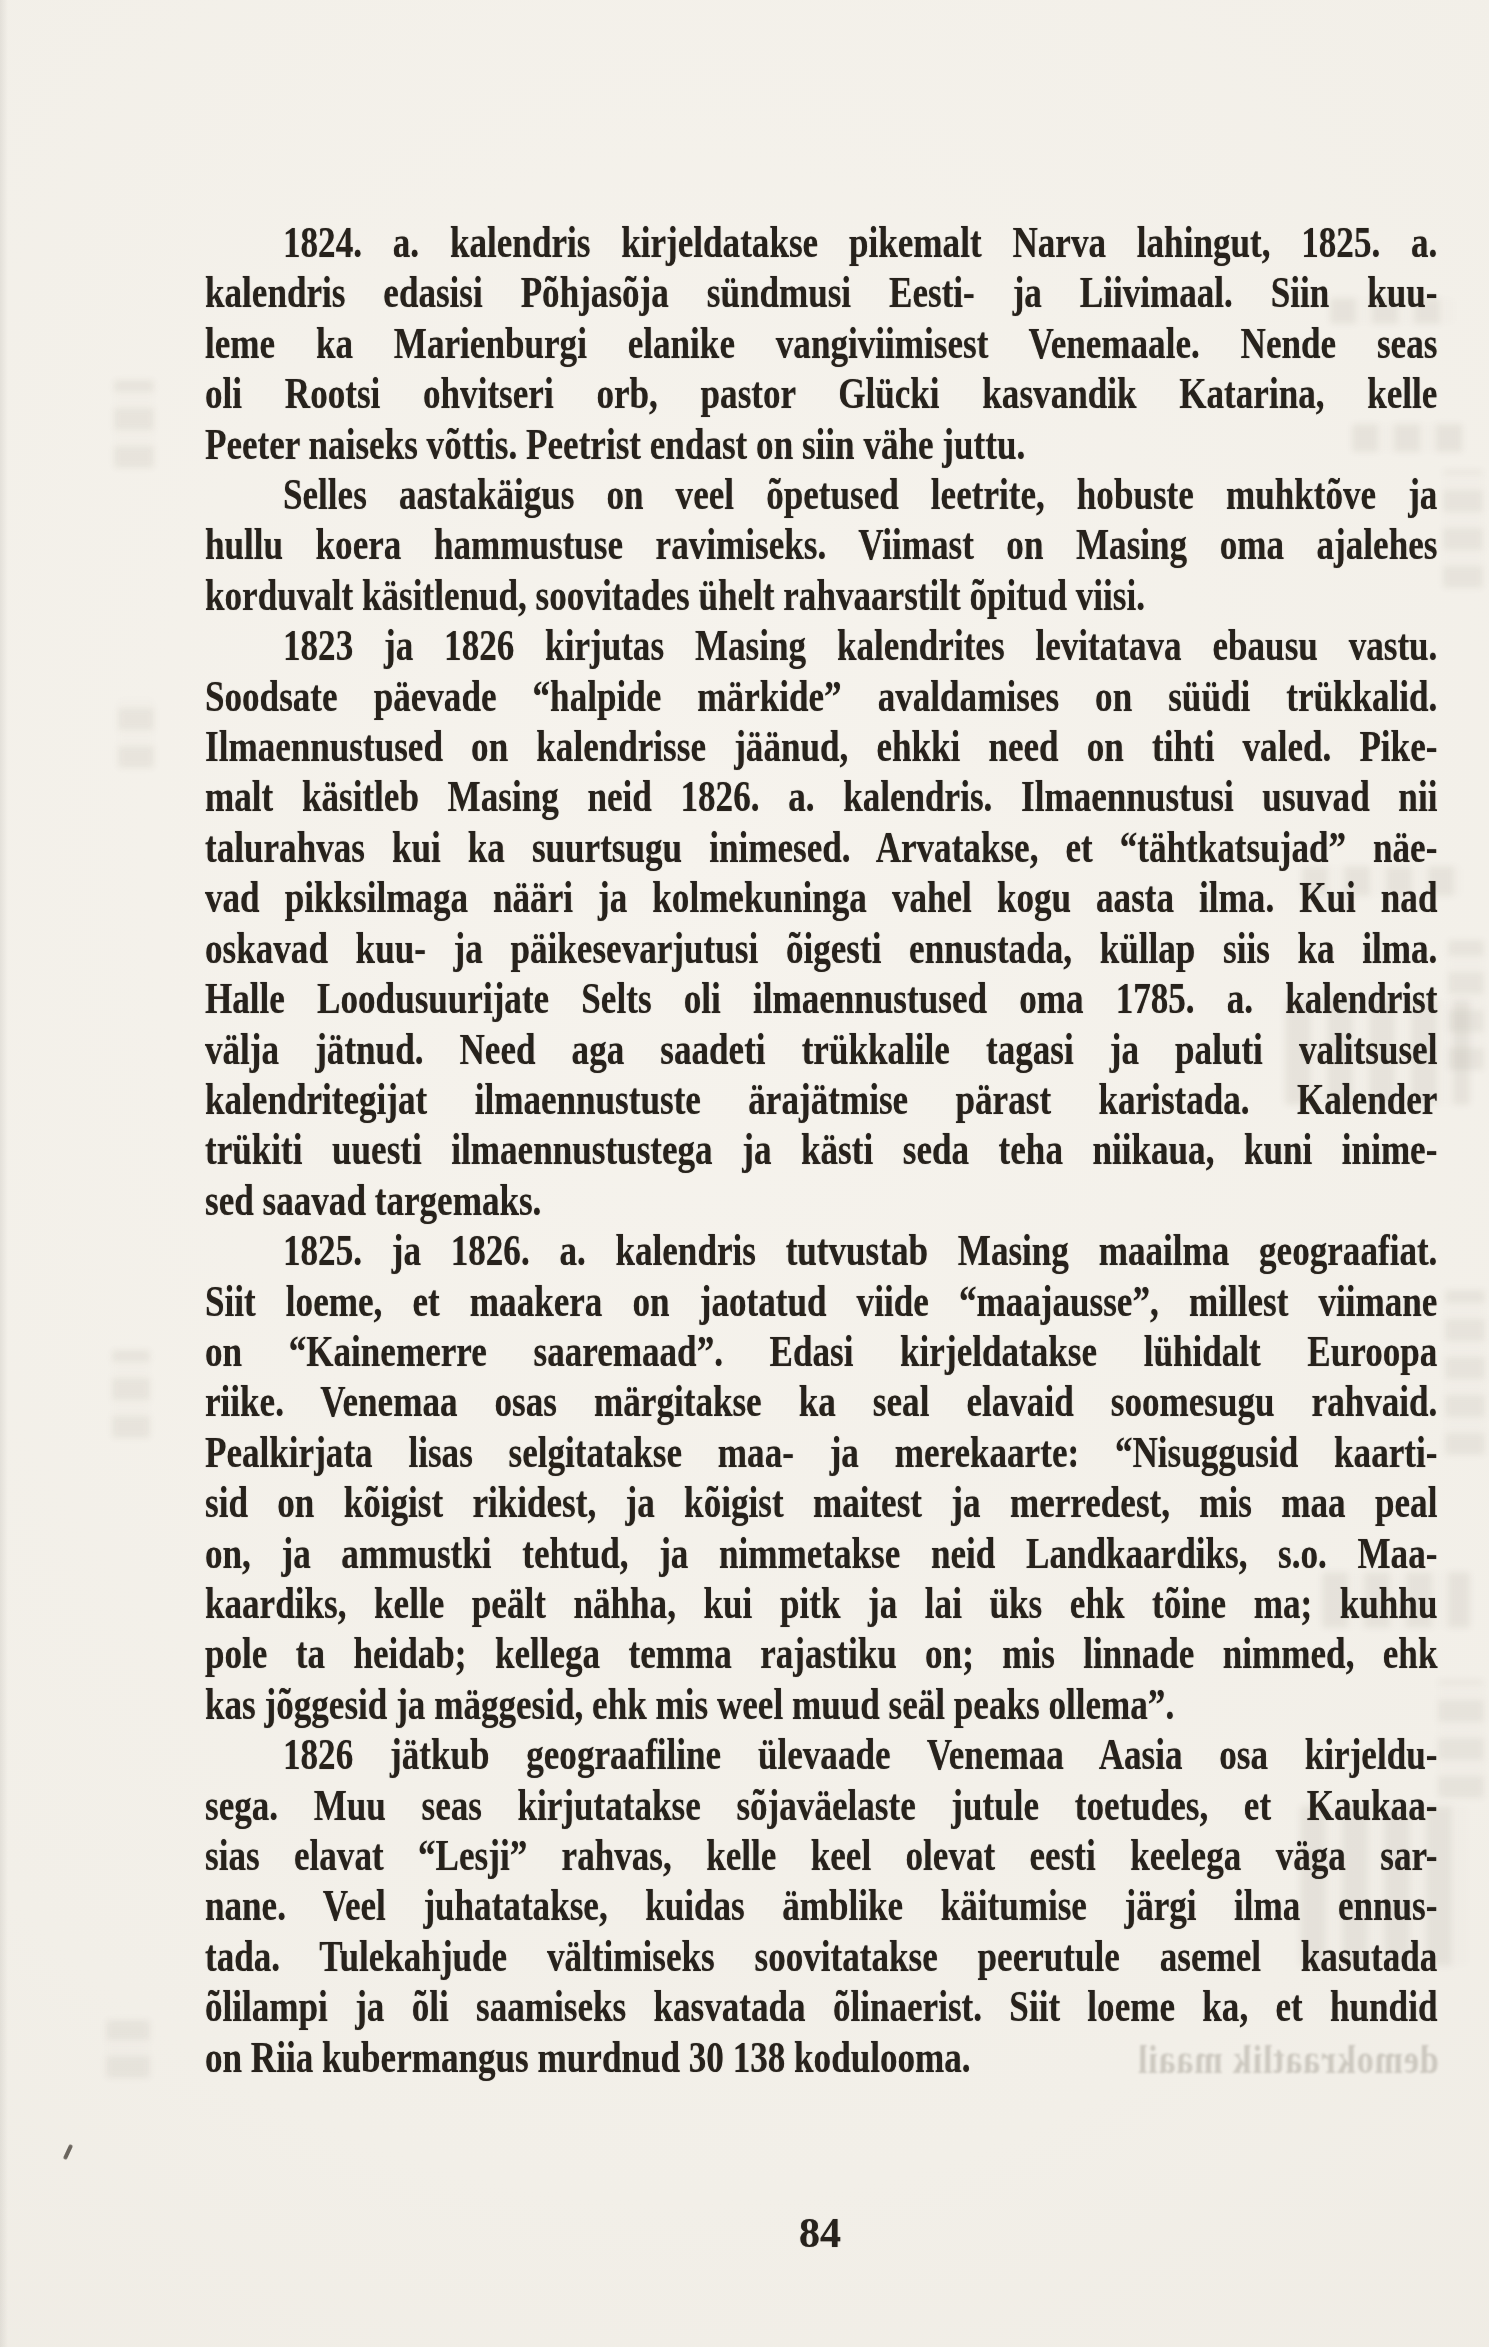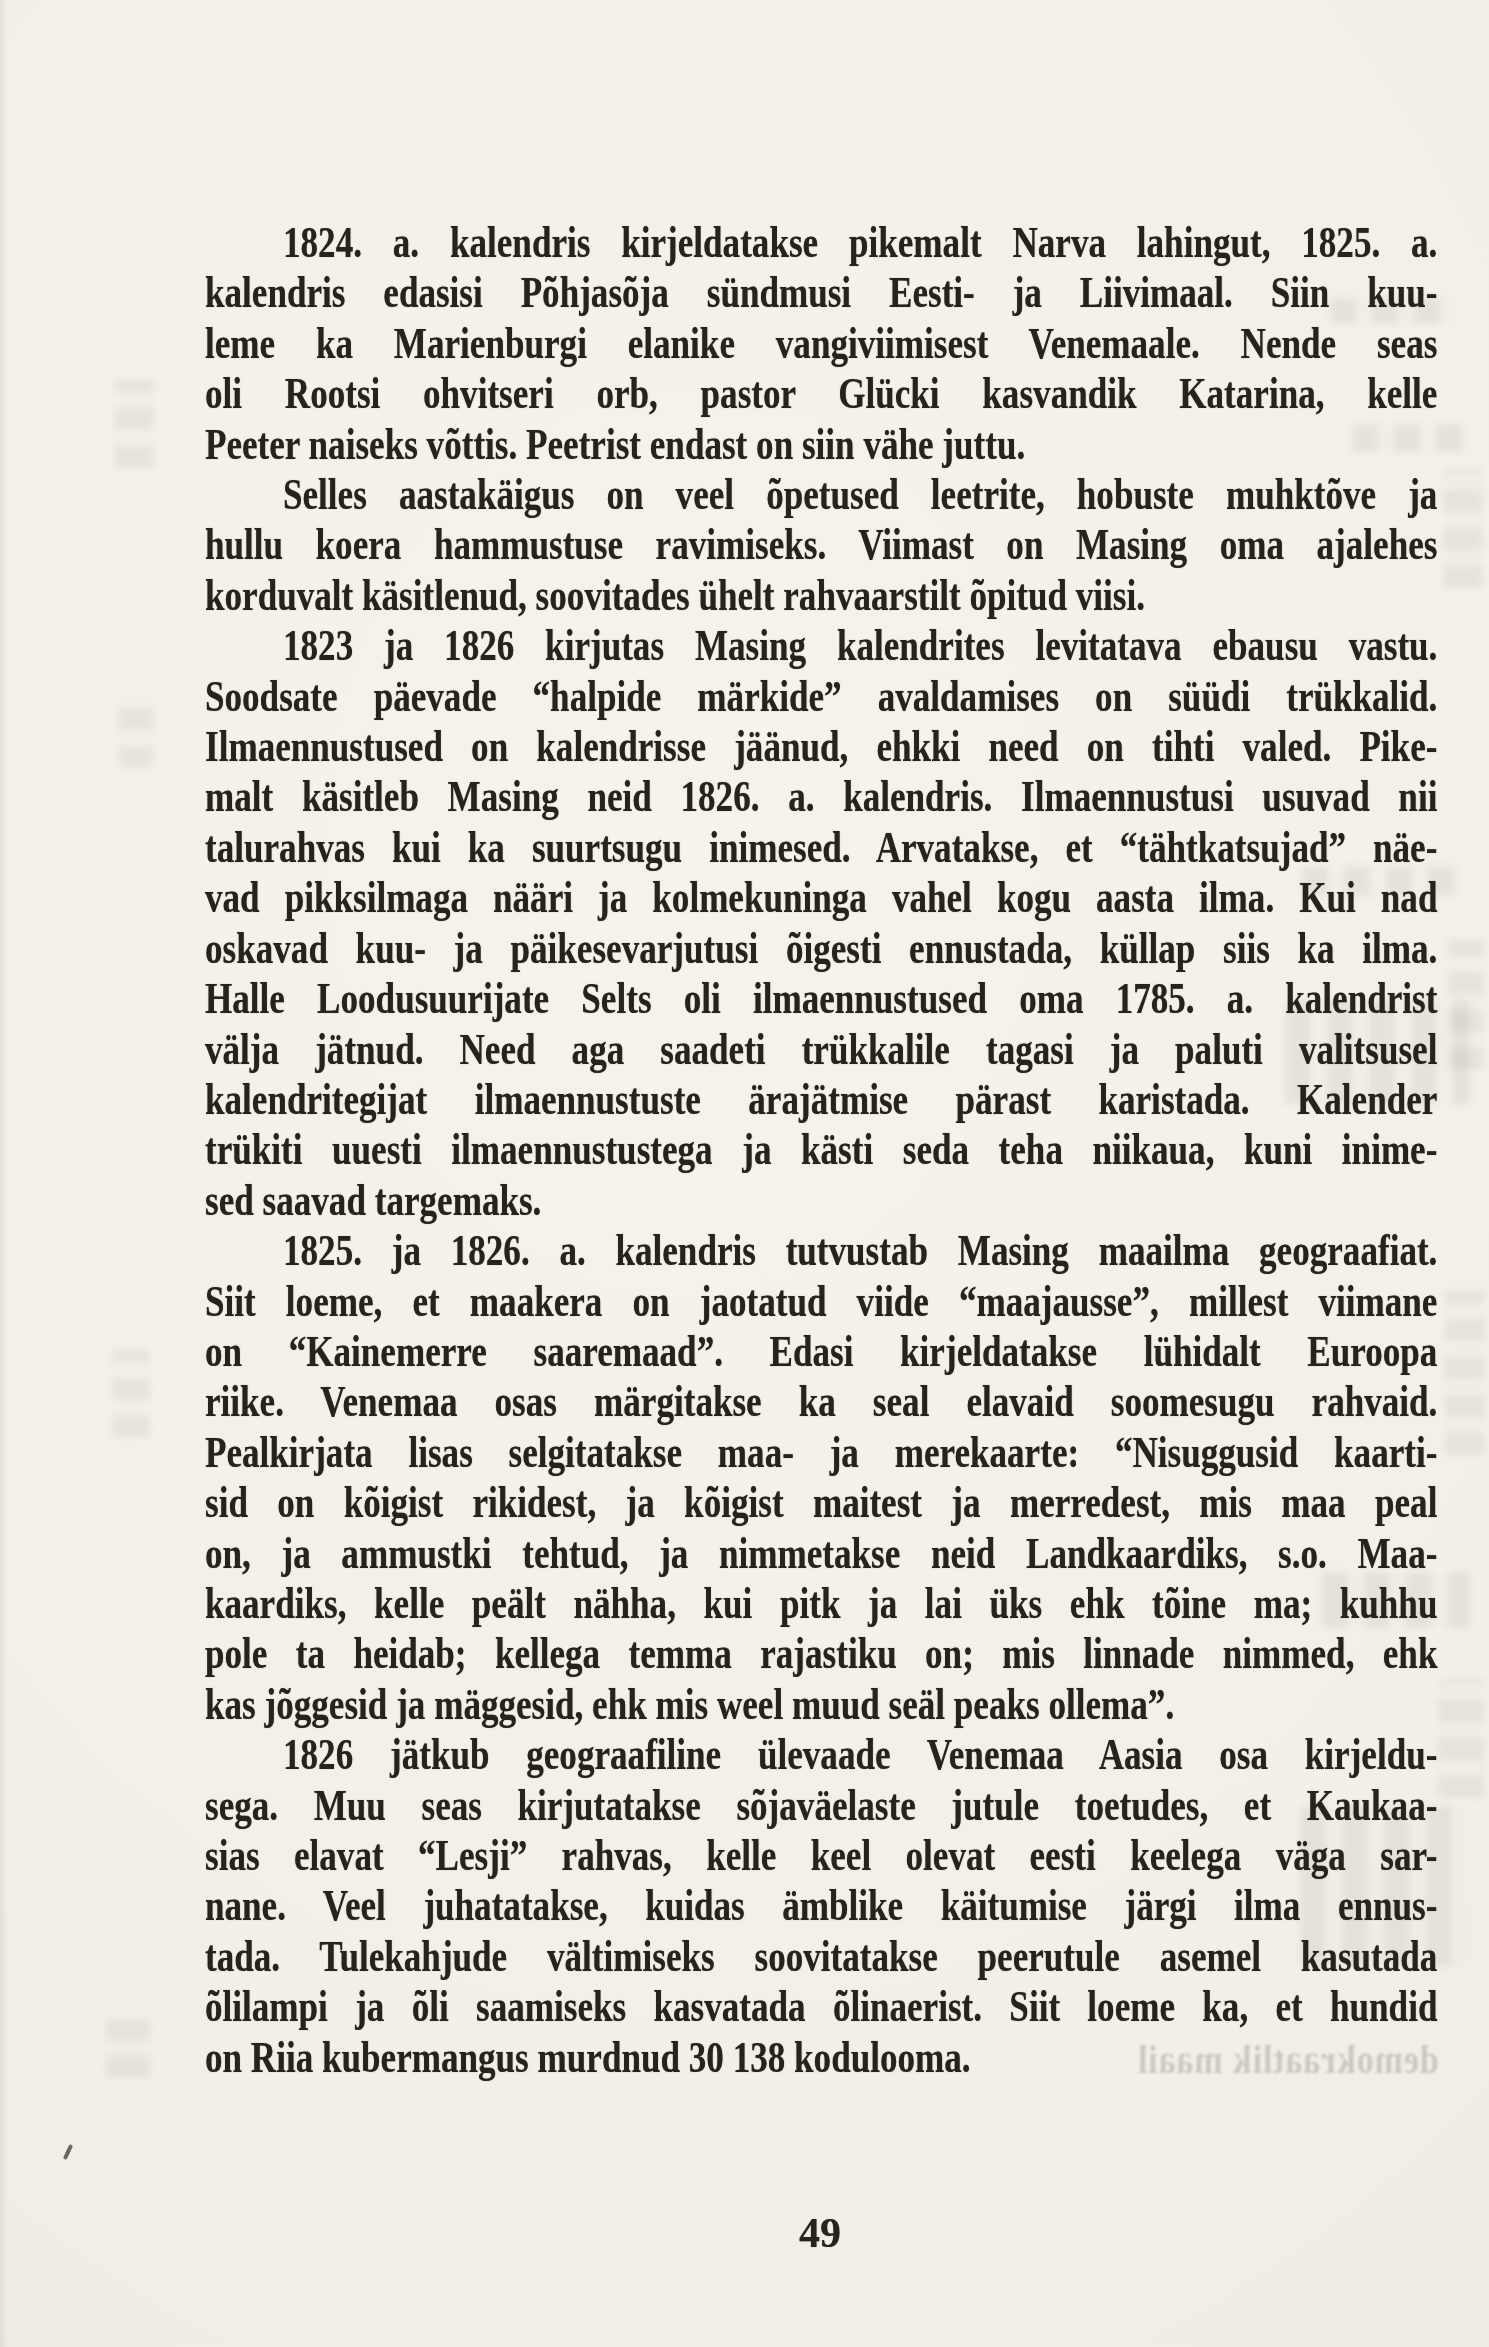--- a/index.html
+++ b/index.html
@@ -119,14 +119,14 @@
       <div class="line last">kas jõggesid ja mäggesid, ehk mis weel muud seäl peaks ollema”.</div>
       <div class="line first">1826 jätkub geograafiline ülevaade Venemaa Aasia osa kirjeldu-</div>
       <div class="line">sega. Muu seas kirjutatakse sõjaväelaste jutule toetudes, et Kaukaa-</div>
       <div class="line">sias elavat “Lesji” rahvas, kelle keel olevat eesti keelega väga sar-</div>
       <div class="line">nane. Veel juhatatakse, kuidas ämblike käitumise järgi ilma ennus-</div>
       <div class="line">tada. Tulekahjude vältimiseks soovitatakse peerutule asemel kasutada</div>
       <div class="line">õlilampi ja õli saamiseks kasvatada õlinaerist. Siit loeme ka, et hundid</div>
       <div class="line last">on Riia kubermangus murdnud 30 138 kodulooma.</div>
     </div>
   <div class="artifact-mark"></div>
-  <div class="page-number">49</div>
+  <div class="page-number">84</div>
 </div>
 
 </body></html>

